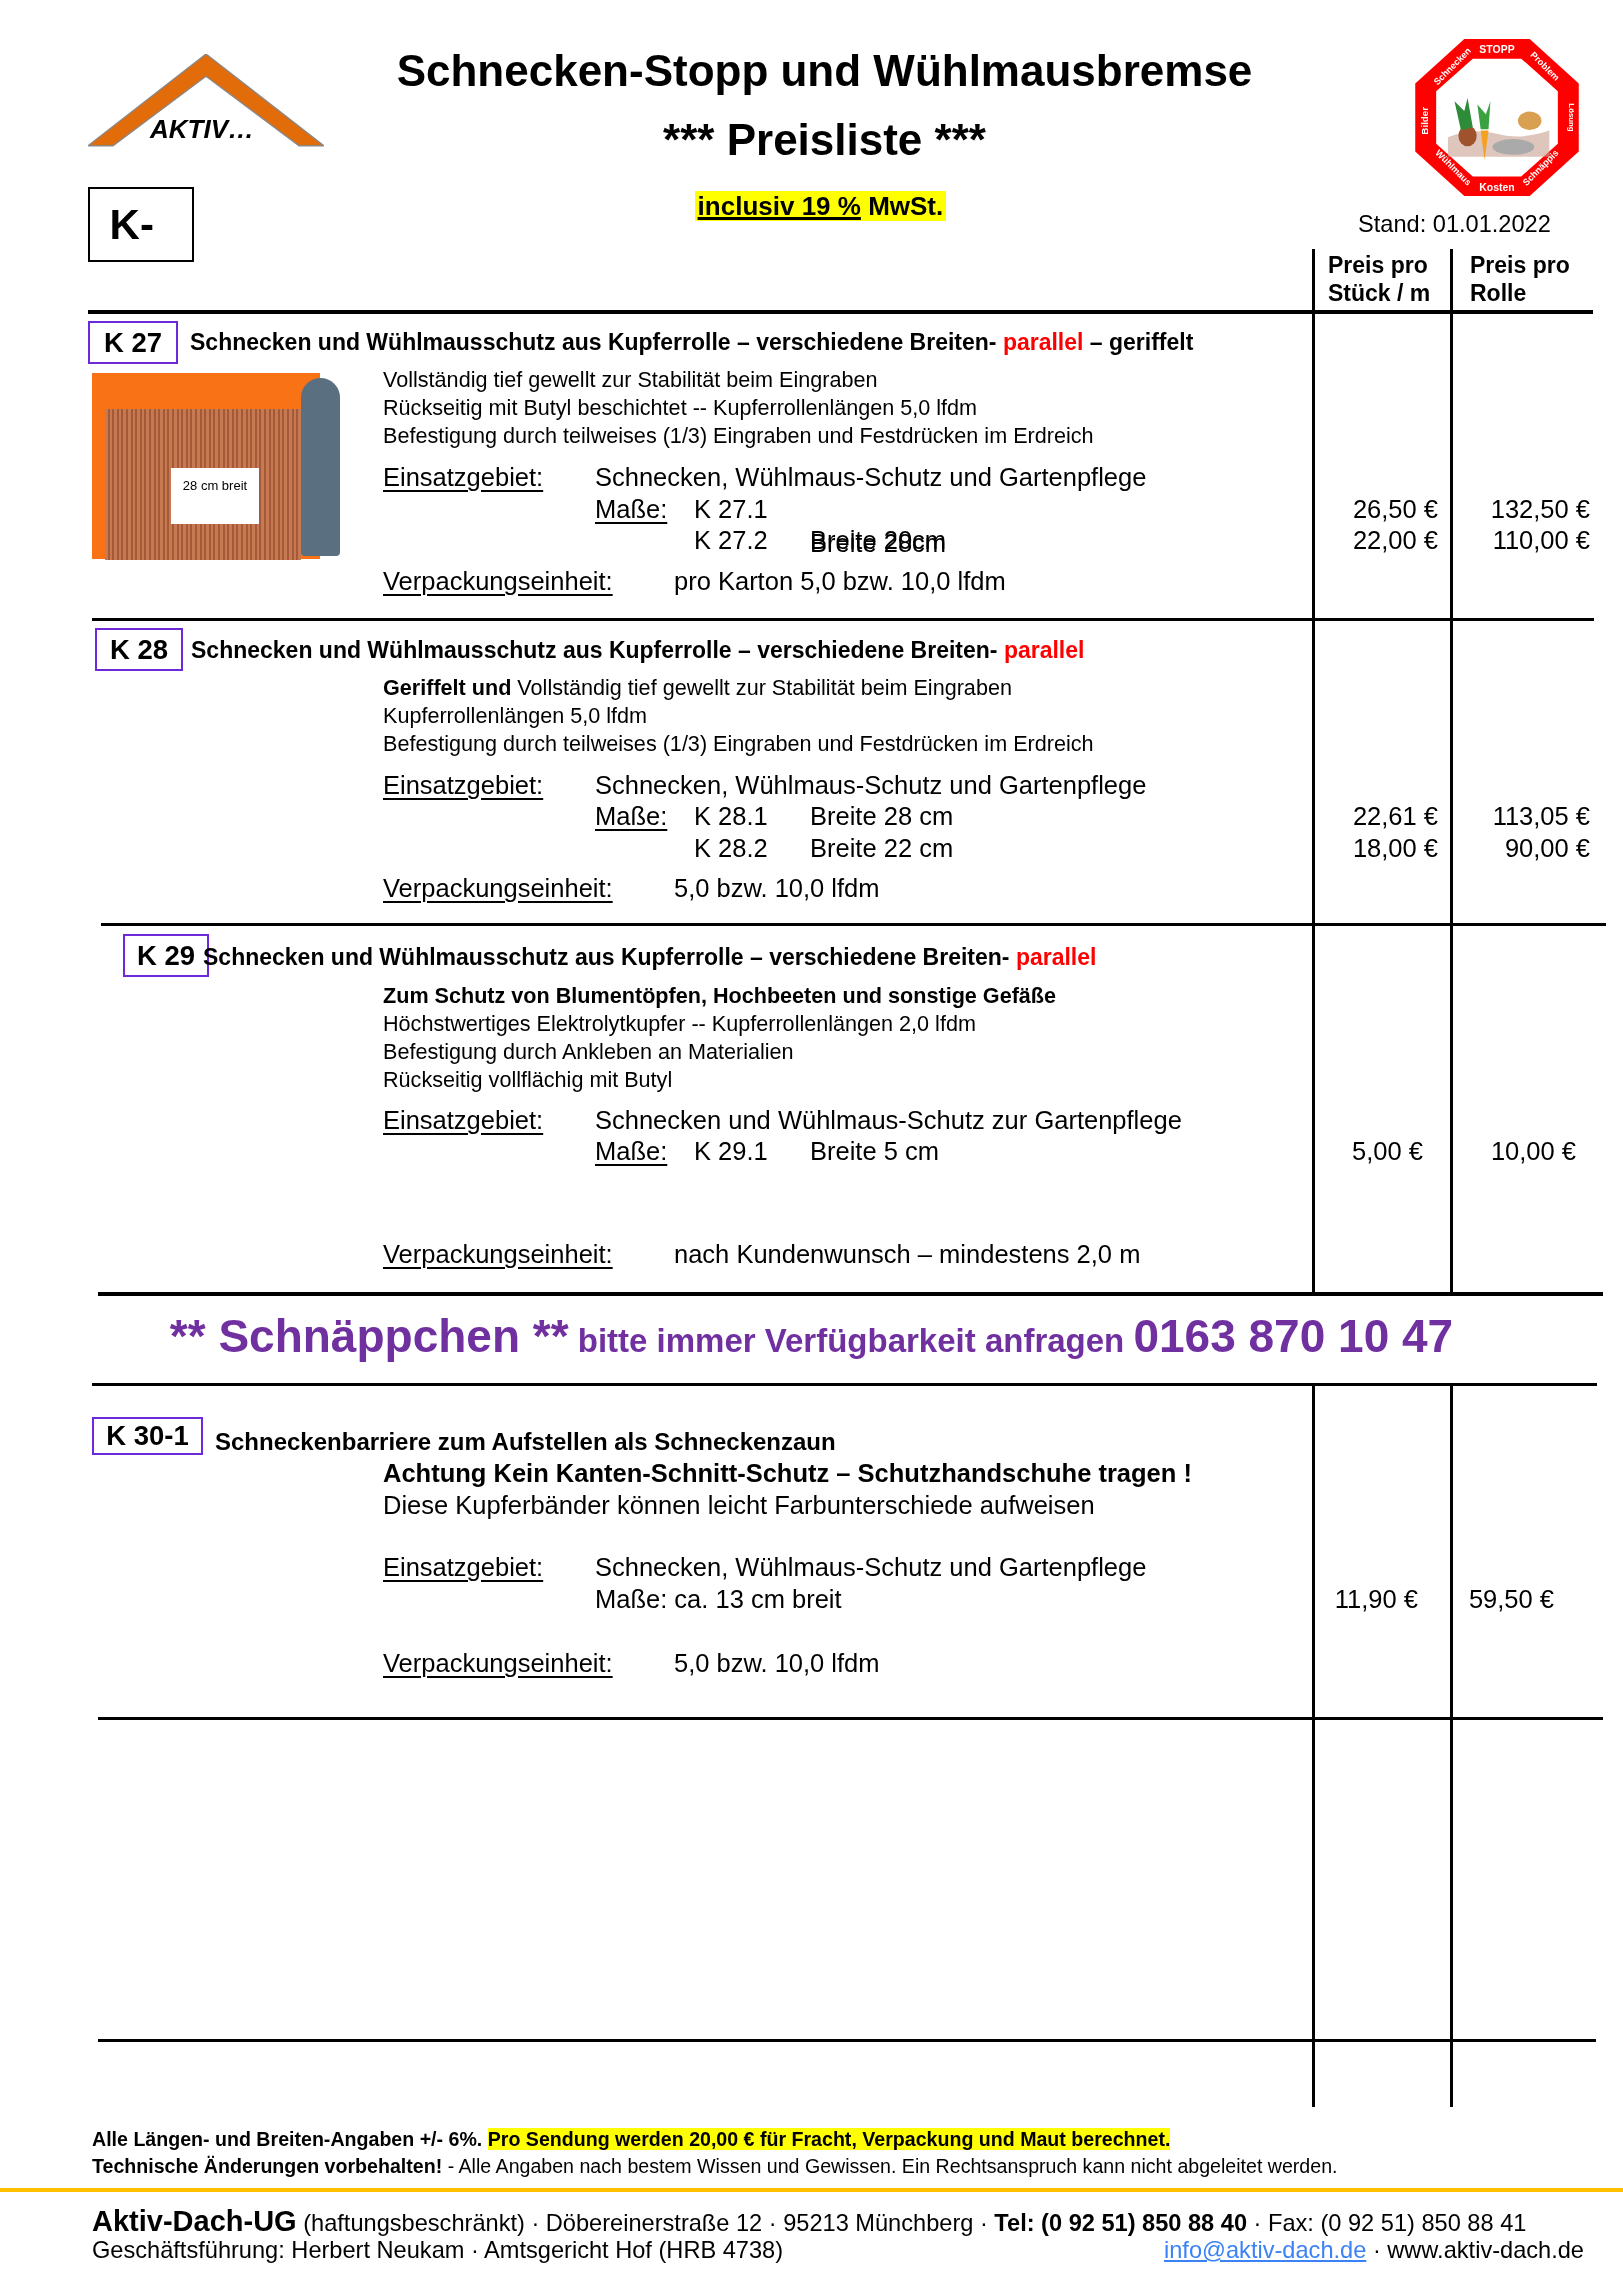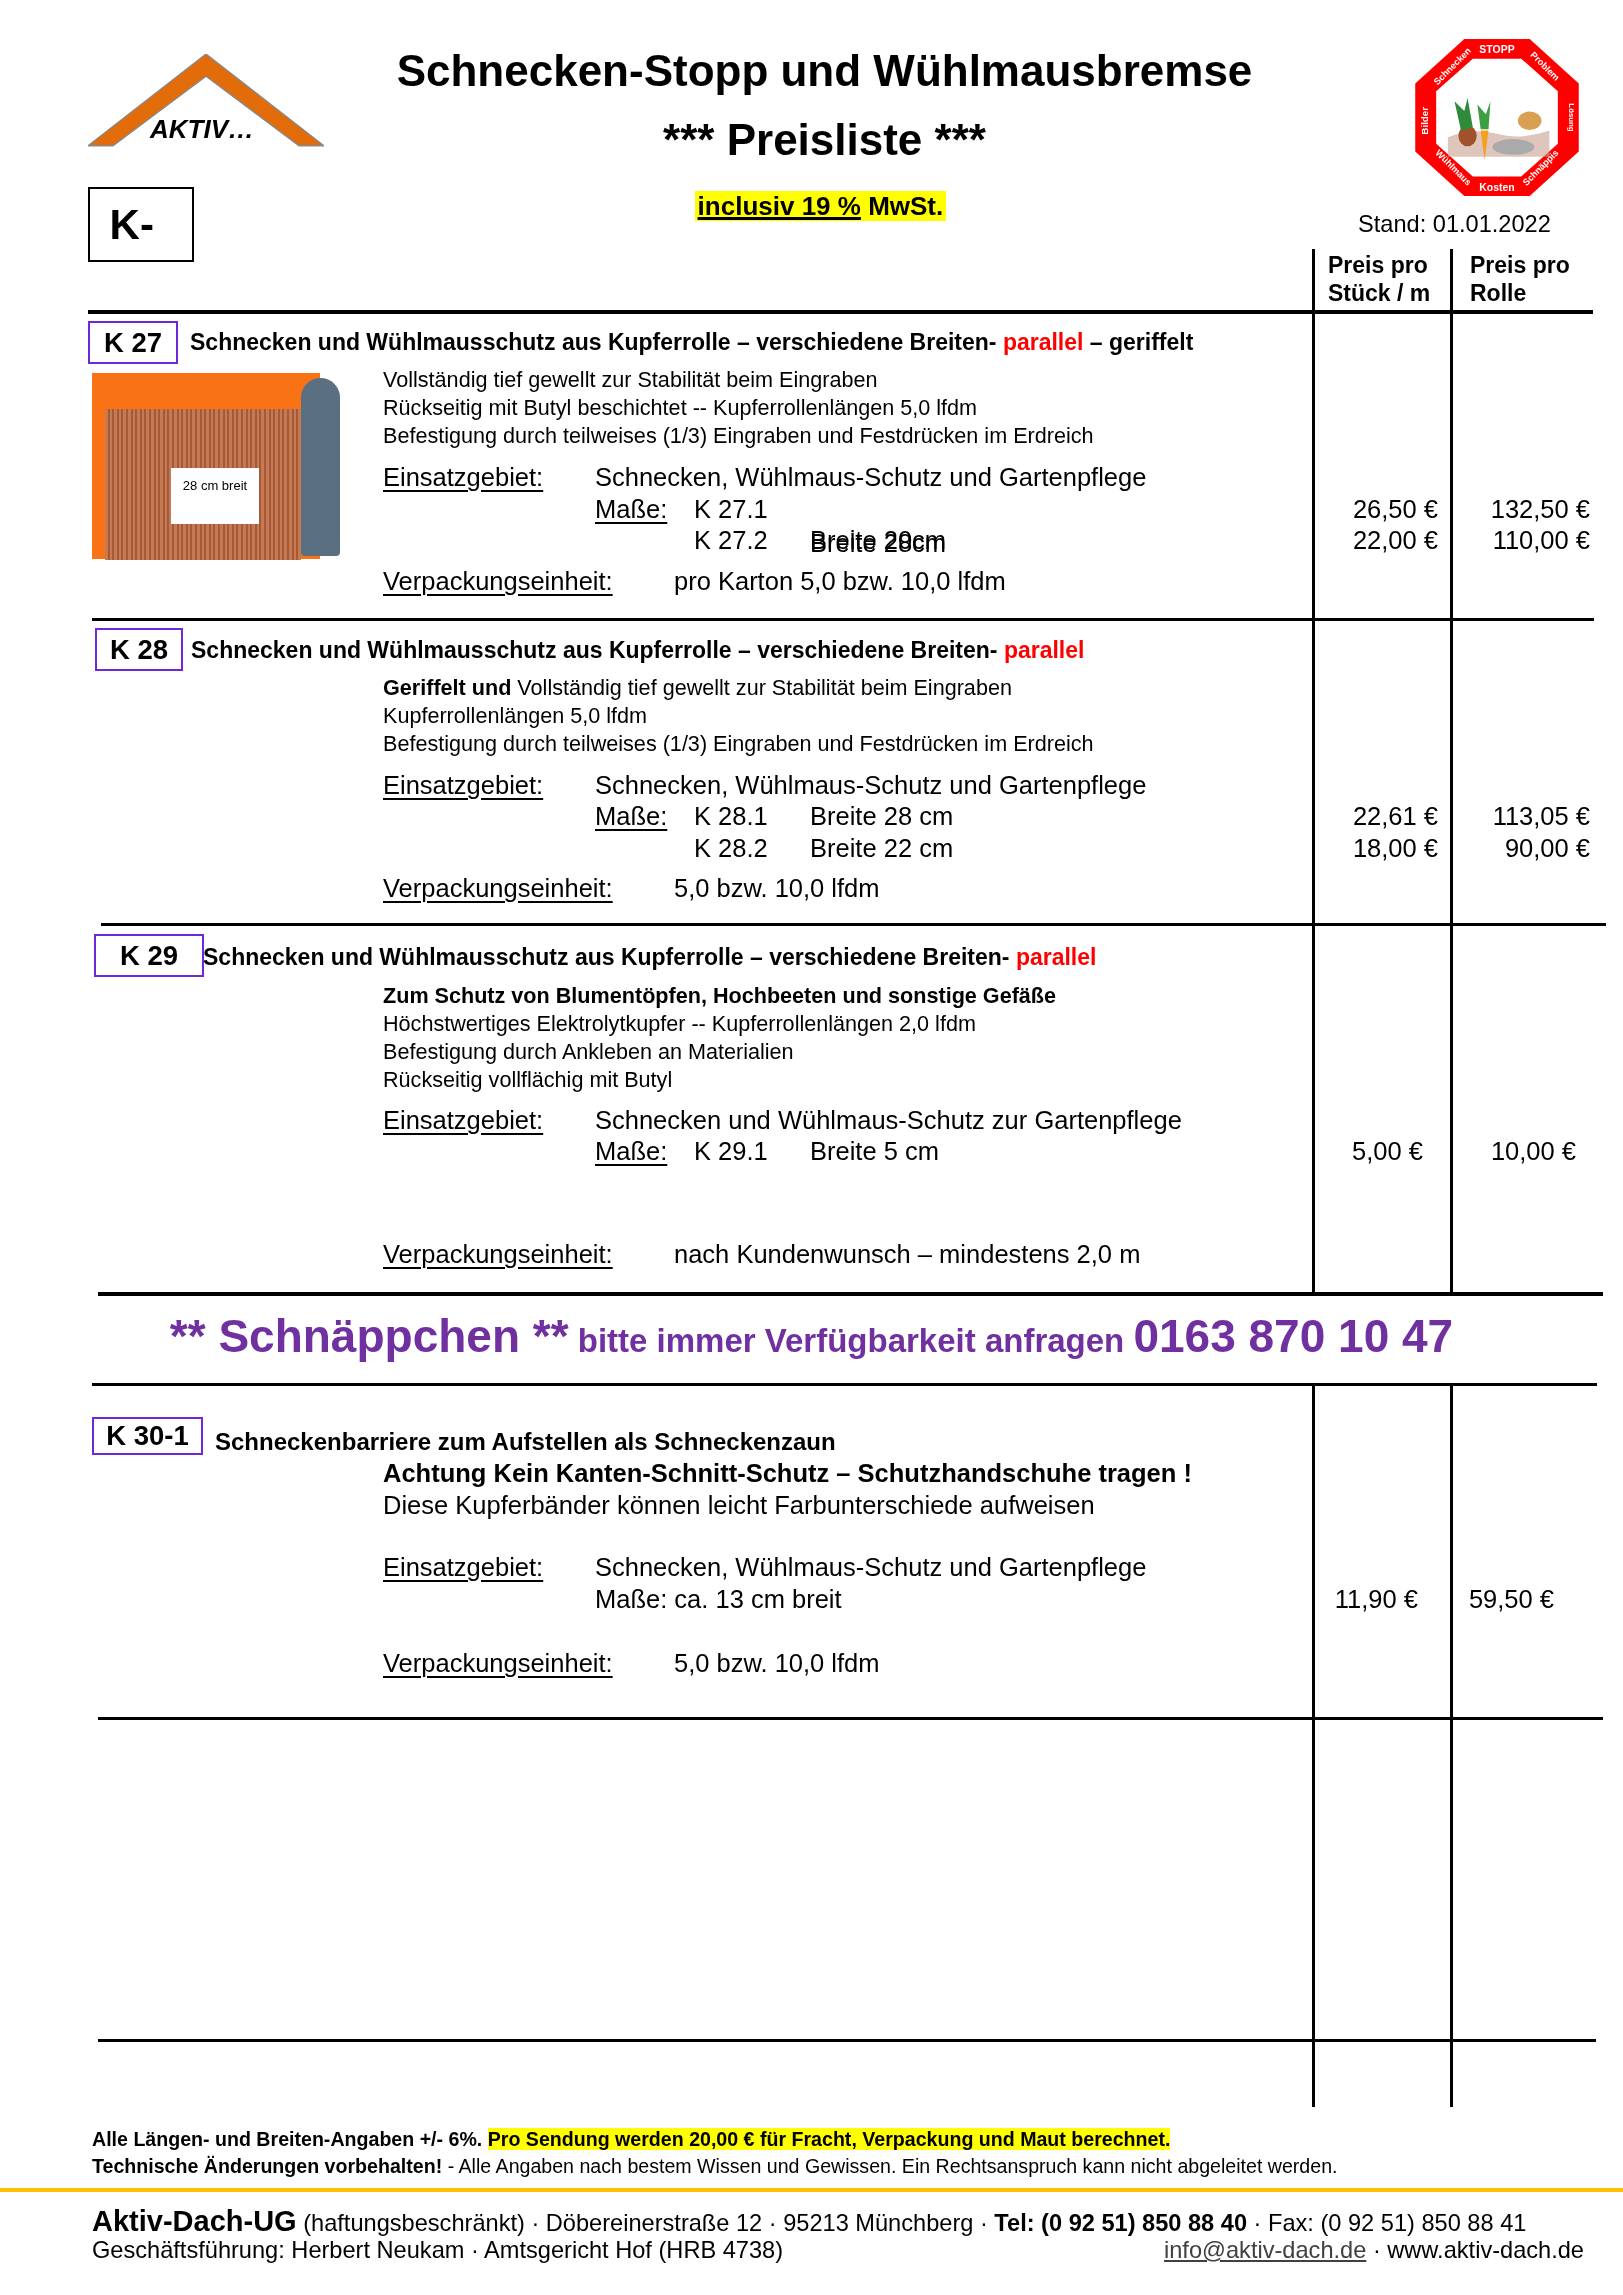--- a/index.html
+++ b/index.html
@@ -20,21 +20,21 @@
   .txt{position:absolute;font-size:21.6px;line-height:28px;white-space:nowrap;}
   .big{position:absolute;font-size:25.5px;white-space:nowrap;}
   .u{text-decoration:underline;text-decoration-thickness:2px;text-underline-offset:3.9px;}
   .price{position:absolute;font-size:25.5px;text-align:right;white-space:nowrap;}
   .banner{position:absolute;left:0;width:1623px;top:1309px;text-align:center;color:#7030a0;font-weight:bold;white-space:nowrap;}
   .banner .b1{font-size:46px;}
   .banner .b2{font-size:33px;}
   .foot{position:absolute;font-size:19.6px;white-space:nowrap;}
   .hl{background:#ffff00;}
   .company{position:absolute;font-size:23.6px;white-space:nowrap;}
-  .link{color:#404040;text-decoration:underline;}
+  .link{color:#3b82f6;text-decoration:underline;}
 </style>
 </head>
 <body>
 
 <div class="abs" style="left:88px;top:54px;width:236px;height:95px;">
   <svg width="236" height="95" viewBox="0 0 360 145">
     <polygon points="0,140 180,0 360,140 322,140 180,34 38,140" fill="#e26b0a" stroke="#888" stroke-width="2"></polygon>
   </svg>
   <div class="abs" style="left:62px;top:60px;font-size:26px;font-weight:bold;font-style:italic;">AKTIV…</div>
 </div>
@@ -135,21 +135,21 @@
 <div class="big" style="left:810px;top:802px;">Breite 28 cm</div>
 <div class="big" style="left:694px;top:834px;">K 28.2</div>
 <div class="big" style="left:810px;top:834px;">Breite 22 cm</div>
 <div class="price" style="right:185px;top:802px;">22,61 €</div>
 <div class="price" style="right:33px;top:802px;">113,05 €</div>
 <div class="price" style="right:185px;top:834px;">18,00 €</div>
 <div class="price" style="right:33px;top:834px;">90,00 €</div>
 <div class="big u" style="left:383px;top:874px;">Verpackungseinheit:</div>
 <div class="big" style="left:674px;top:874px;">5,0 bzw. 10,0 lfdm</div>
 
-<div class="code" style="left:94px;top:934px;width:110px;height:43px;">K 29</div>
+<div class="code" style="left:123px;top:934px;width:86px;height:43px;">K 29</div>
 <div class="ptitle" style="left:203px;top:944px;">
   <span>Schnecken und Wühlmausschutz aus Kupferrolle – verschiedene Breiten- </span><span class="red">parallel</span>
 </div>
 <div class="txt" style="left:383px;top:982px;">
   <div><b>Zum Schutz von Blumentöpfen, Hochbeeten und sonstige Gefäße</b></div>
   <div>Höchstwertiges Elektrolytkupfer -- Kupferrollenlängen 2,0 lfdm</div>
   <div>Befestigung durch Ankleben an Materialien</div>
   <div>Rückseitig vollflächig mit Butyl</div>
 </div>
 <div class="big u" style="left:383px;top:1106px;">Einsatzgebiet:</div>

